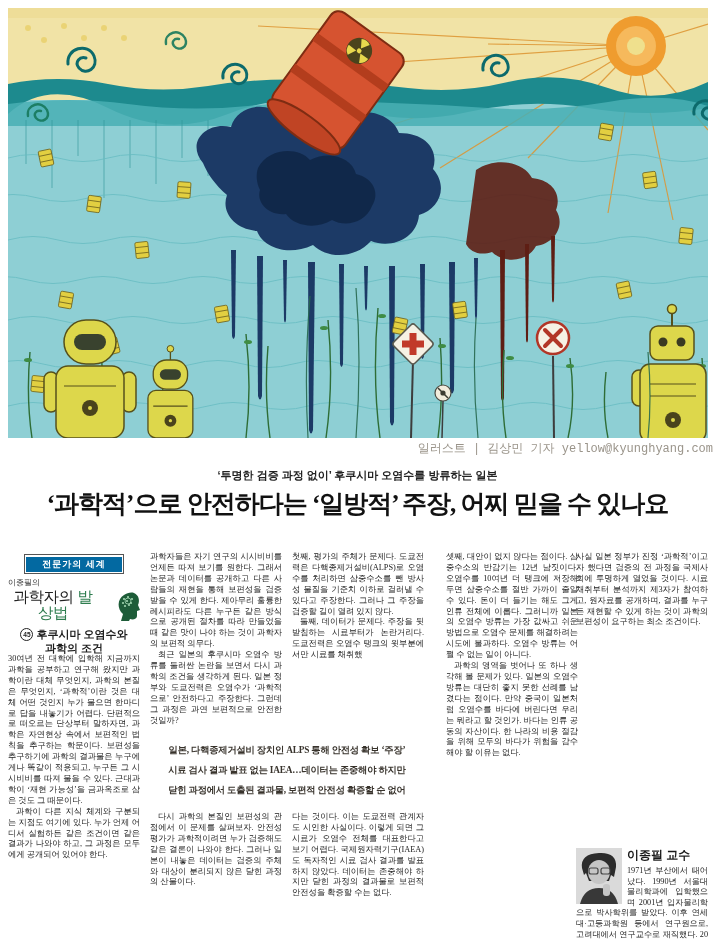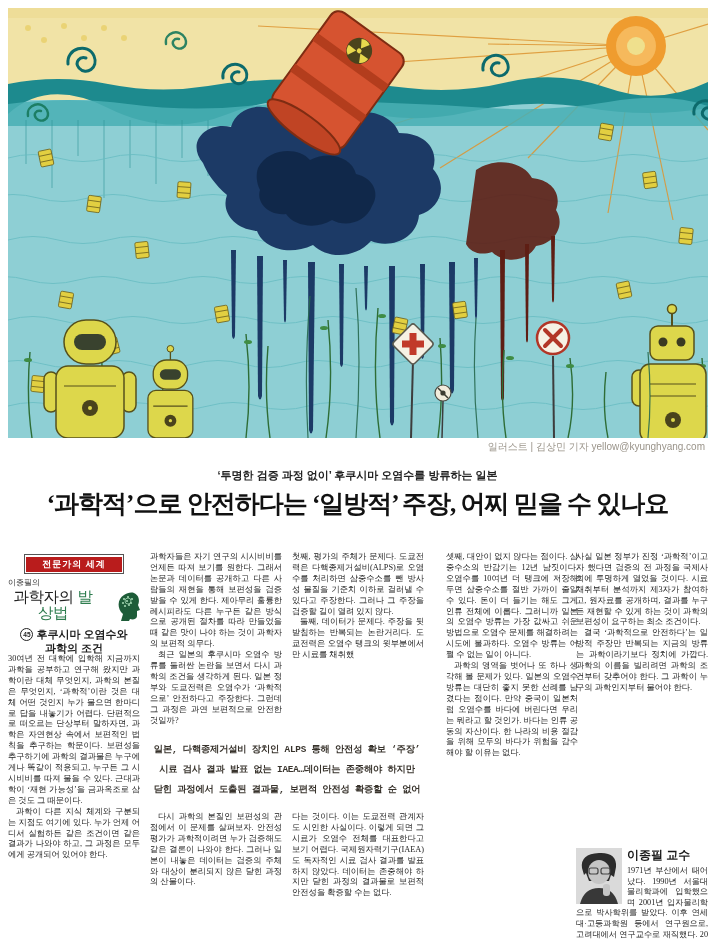--- a/index.html
+++ b/index.html
@@ -1,45 +1,45 @@
 <!DOCTYPE html>
 <html><head>
 <meta charset="utf-8">
 <style>
   html,body{margin:0;padding:0;background:#ffffff;}
   .page{position:relative;width:715px;height:940px;background:#ffffff;overflow:hidden;
         font-family:"Liberation Serif","DejaVu Serif",serif;color:#1a1a1a;}
   .illo{position:absolute;left:8px;top:8px;width:700px;height:430px;}
   .illo svg{display:block;width:700px;height:430px;}
-  .caption{position:absolute;right:10px;top:440px;font-family:Liberation Sans, sans-serif;
-           font-size:10px;color:#9a948a;letter-spacing:0;}
+  .caption{position:absolute;right:2px;top:440px;font-family:Liberation Mono, monospace;
+           font-size:12px;color:#9a948a;letter-spacing:0;}
   .header{position:absolute;left:0;top:468px;width:715px;text-align:center;}
   .kicker{font-family:"Liberation Sans","DejaVu Sans",sans-serif;font-weight:bold;font-size:11px;color:#222;}
   .headline{margin-top:5px;font-weight:bold;font-size:25px;letter-spacing:-1px;color:#111;line-height:32px;}
   .body-region{position:absolute;left:8px;top:552px;width:700px;height:388px;}
   .col{position:absolute;top:0;width:132px;height:388px;overflow:hidden;}
   .coltext{overflow:hidden;}
   .coltext p{margin:0;font-size:8.3px;line-height:10.9px;text-align:justify;word-break:break-all;}
   .coltext p.ind{text-indent:8px;}
   
   .label-box{height:96px;margin-bottom:6px;text-align:center;
              font-family:"Liberation Sans","DejaVu Sans",sans-serif;}
   .series-wrap{display:inline-block;border:1px solid #555;padding:1.5px;margin:2px 0 3px 0;}
-  .series{background:#b91c1c;color:#fff;font-weight:bold;font-size:9px;padding:1px 16px;letter-spacing:1px;}
+  .series{background:#0369a1;color:#fff;font-weight:bold;font-size:9px;padding:1px 16px;letter-spacing:1px;}
   .title-row{display:flex;align-items:flex-end;justify-content:center;gap:16px;}
   .byline{font-size:8px;text-align:left;color:#333;margin-bottom:1px;}
   .col-title{font-weight:normal;font-size:15.5px;letter-spacing:-0.5px;color:#222;line-height:16px;}
   .col-title .green{color:#2e7d4f;}
   .head-icon svg{display:block;}
   .episode{margin-top:7px;font-weight:bold;font-size:11px;line-height:13.5px;color:#1d1d1d;}
   .circ{display:inline-flex;align-items:center;justify-content:center;width:11px;height:11px;
         border:1px solid #222;border-radius:50%;font-size:6.5px;vertical-align:1px;}
   
   .pull-quote{position:absolute;left:142px;top:188px;width:274px;height:62px;text-align:center;
-              font-family:Liberation Mono, monospace;font-weight:bold;font-size:9.3px;
+              font-family:Liberation Serif, serif;font-weight:bold;font-size:9.3px;
               line-height:20px;color:#38332c;letter-spacing:-0.2px;}
   
   .author{height:96px;padding-top:4px;font-family:"Liberation Serif","DejaVu Serif",serif;}
   .photo{float:left;width:46px;height:56px;margin:2px 5px 2px 0;background:#d9d9d9;}
   .a-name{font-family:"Liberation Sans","DejaVu Sans",sans-serif;font-weight:bold;font-size:12px;margin:1px 0 2px 0;}
   .a-bio{margin:0;font-size:8.2px;line-height:10.6px;text-align:justify;word-break:break-all;}
 </style>
 </head>
 <body>
 
@@ -320,21 +320,21 @@
         <p class="ind">최근 일본의 후쿠시마 오염수 방류를 둘러싼 논란을 보면서 다시 과학의 조건을 생각하게 된다. 일본 정부와 도쿄전력은 오염수가 ‘과학적으로’ 안전하다고 주장한다. 그런데 그 과정은 과연 보편적으로 안전한 것일까?</p>
       </div>
       <div class="coltext" style="height:128px;margin-top:78px">
         <p class="ind">다시 과학의 본질인 보편성의 관점에서 이 문제를 살펴보자. 안전성 평가가 과학적이려면 누가 검증해도 같은 결론이 나와야 한다. 그러나 일본이 내놓은 데이터는 검증의 주체와 대상이 분리되지 않은 닫힌 과정의 산물이다.</p>
       </div>
     </div>
 
     <div class="col" style="left:284px">
       <div class="coltext" style="height:182px">
         <p>첫째, 평가의 주체가 문제다. 도쿄전력은 다핵종제거설비(ALPS)로 오염수를 처리하면 삼중수소를 뺀 방사성 물질을 기준치 이하로 걸러낼 수 있다고 주장한다. 그러나 그 주장을 검증할 길이 열려 있지 않다.</p>
-        <p class="ind">둘째, 데이터가 문제다. 주장을 뒷받침하는 반복되는 논란거리다. 도쿄전력은 오염수 탱크의 윗부분에서만 시료를 채취했</p>
+        <p class="ind">둘째, 데이터가 문제다. 주장을 뒷받침하는 시료부터가 논란거리다. 도쿄전력은 오염수 탱크의 윗부분에서만 시료를 채취했</p>
       </div>
       <div class="coltext" style="height:128px;margin-top:78px">
         <p>다는 것이다. 이는 도쿄전력 관계자도 시인한 사실이다. 이렇게 되면 그 시료가 오염수 전체를 대표한다고 보기 어렵다. 국제원자력기구(IAEA)도 독자적인 시료 검사 결과를 발표하지 않았다. 데이터는 존중해야 하지만 닫힌 과정의 결과물로 보편적 안전성을 확증할 수는 없다.</p>
       </div>
     </div>
 
     <div class="pull-quote">
       <div>일본, 다핵종제거설비 장치인 ALPS 통해 안전성 확보 ‘주장’</div>
       <div>시료 검사 결과 발표 없는 IAEA…데이터는 존중해야 하지만</div>
       <div>닫힌 과정에서 도출된 결과물, 보편적 안전성 확증할 순 없어</div>
@@ -343,21 +343,20 @@
     <div class="col" style="left:438px">
       <div class="coltext" style="height:388px">
         <p>셋째, 대안이 없지 않다는 점이다. 삼중수소의 반감기는 12년 남짓이다. 오염수를 10여년 더 탱크에 저장해 두면 삼중수소를 절반 가까이 줄일 수 있다. 돈이 더 들기는 해도 그게 인류 전체에 이롭다. 그러니까 일본의 오염수 방류는 가장 값싸고 쉬운 방법으로 오염수 문제를 해결하려는 시도에 불과하다. 오염수 방류는 어쩔 수 없는 일이 아니다.</p>
         <p class="ind">과학의 영역을 벗어나 또 하나 생각해 볼 문제가 있다. 일본의 오염수 방류는 대단히 좋지 못한 선례를 남겼다는 점이다. 만약 중국이 일본처럼 오염수를 바다에 버린다면 우리는 뭐라고 할 것인가. 바다는 인류 공동의 자산이다. 한 나라의 비용 절감을 위해 모두의 바다가 위험을 감수해야 할 이유는 없다.</p>
       </div>
     </div>
 
     <div class="col" style="left:568px">
       <div class="coltext" style="height:290px">
         <p>사실 일본 정부가 진정 ‘과학적’이고자 했다면 검증의 전 과정을 국제사회에 투명하게 열었을 것이다. 시료 채취부터 분석까지 제3자가 참여하고, 원자료를 공개하며, 결과를 누구든 재현할 수 있게 하는 것이 과학의 보편성이 요구하는 최소 조건이다.</p>
-        <p class="ind">결국 ‘과학적으로 안전하다’는 일방적 주장만 반복되는 지금의 방류는 과학이라기보다 정치에 가깝다. 과학의 이름을 빌리려면 과학의 조건부터 갖추어야 한다. 그 과학이 누구의 과학인지부터 물어야 한다.</p>
       </div>
       <div class="author">
         <span class="photo">
           <svg width="46" height="56" viewBox="0 0 46 56">
             <rect width="46" height="56" fill="#dadada"></rect>
             <path d="M6,20 q-2,-14 17,-15 q18,-1 17,14 l-2,10 -3,-2 -2,6 -20,0 -3,-8 -2,2 z" fill="#2c2c2c"></path>
             <ellipse cx="23" cy="24" rx="11" ry="12" fill="#c6c6c6"></ellipse>
             <rect x="13" y="20" width="9" height="6" rx="2" fill="none" stroke="#444" stroke-width="1.2"></rect>
             <rect x="25" y="20" width="9" height="6" rx="2" fill="none" stroke="#444" stroke-width="1.2"></rect>
             <path d="M4,56 q4,-16 19,-16 q15,0 19,16 z" fill="#383838"></path>

